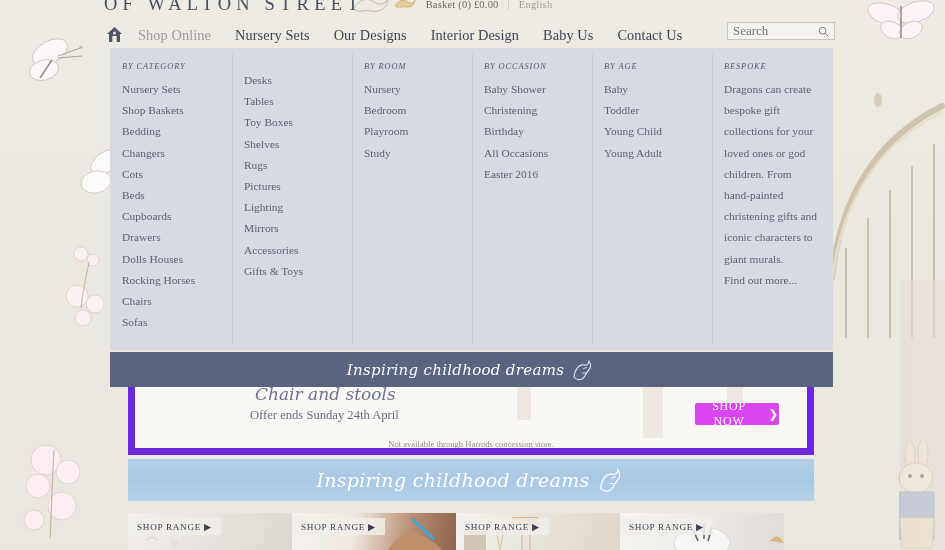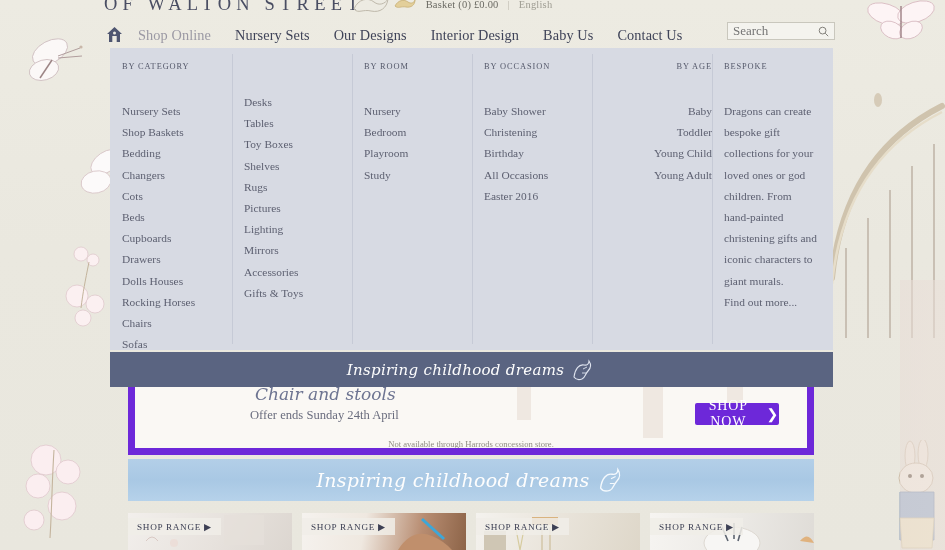--- a/index.html
+++ b/index.html
@@ -133,42 +133,43 @@
     position: absolute;
     left: 0; top: 6px; bottom: 6px;
     width: 1px;
     background: #c6cad6;
   }
   .mcol.nosep::before { display: none; }
   .mhead {
     font-size: 8.4px;
     letter-spacing: .9px;
     color: #55596b;
-    margin-bottom: 30px;
-    white-space: nowrap;
+    margin-bottom: 8px;
+    white-space: nowrap;
+    font-style: italic;
   }
   .mitem {
     font-size: 11.4px;
     color: #5d6071;
     line-height: 21.2px;
     white-space: nowrap;
     cursor: pointer;
   }
   .btext {
     font-size: 11.4px;
     color: #5d6071;
     line-height: 21.2px;
     width: 96px;
   }
 
   .c-cat   { width: 122px; }
   .c-cat2  { width: 120px; font-family: Liberation Serif, serif; }
   .c-room  { width: 120px; }
   .c-occ   { width: 120px; }
-  .c-age   { width: 120px; text-align: right; }
+  .c-age   { width: 120px; }
   .c-bes   { width: 121px; }
 
   
   #slate {
     position: absolute;
     left: 110px;
     top: 352px;
     width: 723px;
     height: 35px;
     background: #5a6481;
@@ -219,26 +220,26 @@
     left: 0; right: 0;
     top: 53px;
     text-align: center;
     font-size: 8.6px;
     color: #8e8b82;
   }
   #shop-now {
     position: absolute;
     right: 28px; top: 17px;
     width: 84px; height: 22px;
-    background: #6d28d9;
+    background: #d946ef;
     border: 0;
     border-radius: 2px;
     color: #fff;
     font-family: "Liberation Serif", serif;
-    font-size: 14px;
+    font-size: 12px;
     letter-spacing: .8px;
     cursor: pointer;
     display: flex;
     align-items: center;
     justify-content: center;
     gap: 5px;
   }
   .promo-prop { position: absolute; background: #ece5dd; opacity:.85; }
 
   
@@ -256,21 +257,20 @@
   #lightband .script { font-size: 19px; }
 
   
   #tiles {
     position: absolute;
     left: 128px;
     top: 513px;
     width: 686px;
     height: 37px;
     display: flex;
-    gap: 10px;
   }
   .tile {
     width: 164px;
     height: 37px;
     position: relative;
     overflow: hidden;
     cursor: pointer;
   }
   .tile-pill {
     position: absolute;

